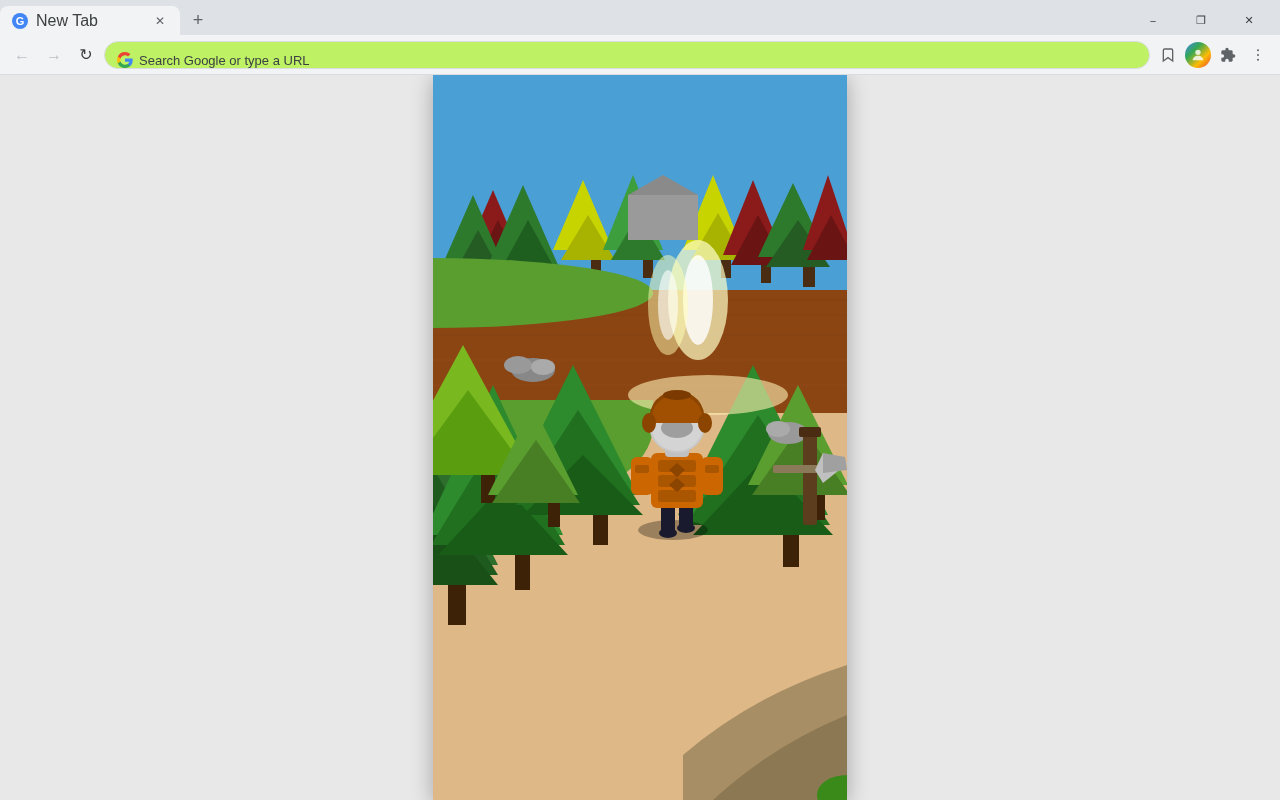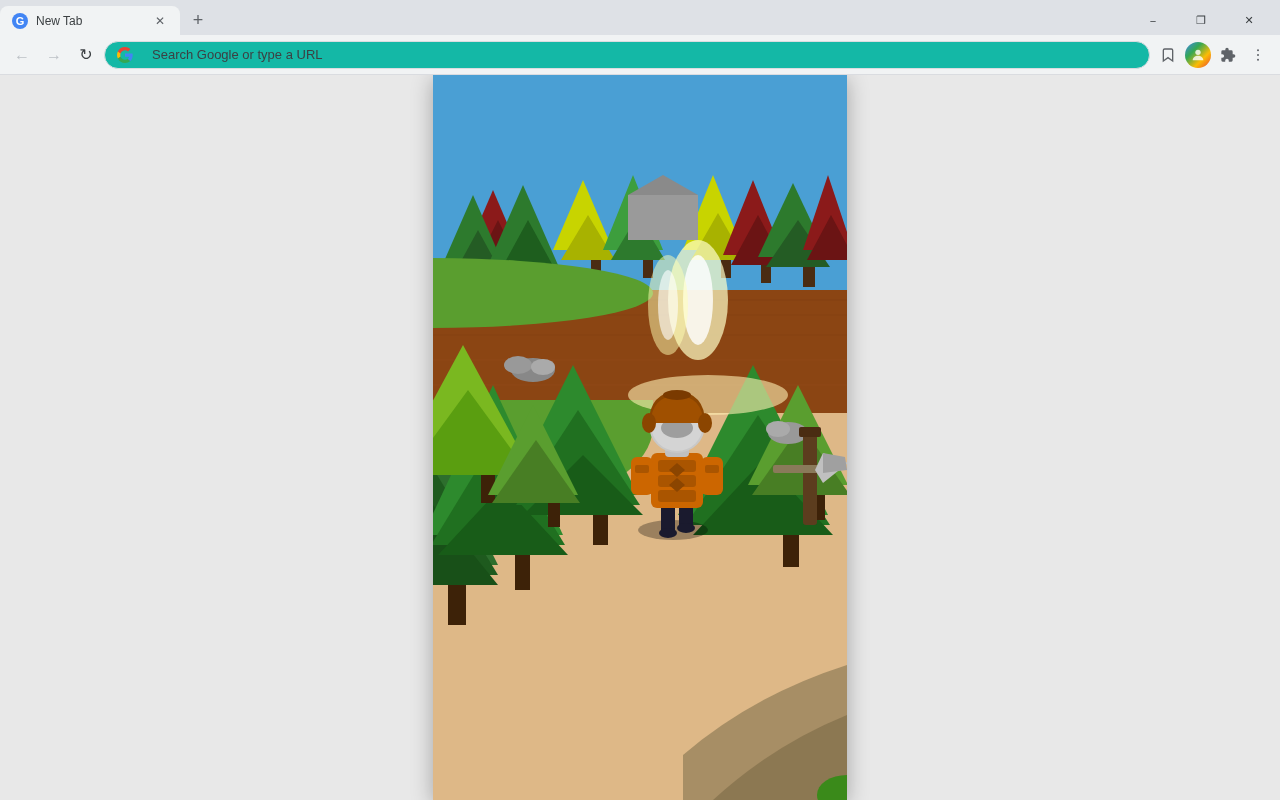--- a/index.html
+++ b/index.html
@@ -25,21 +25,21 @@
     }
 
     .tab-favicon { width: 16px; height: 16px; }
     .tab-favicon .google-g {
       width: 16px; height: 16px;
       background: #4285f4; border-radius: 50%;
       display: flex; align-items: center; justify-content: center;
       font-size: 11px; font-weight: bold; color: white;
     }
 
-    .tab-title { flex: 1; overflow: hidden; text-overflow: ellipsis; white-space: nowrap; font-size: 12px; }
+    .tab-title { flex: 1; overflow: hidden; text-overflow: ellipsis; white-space: nowrap; font-size: 16px; }
 
     .tab-close {
       width: 16px; height: 16px; border-radius: 50%;
       display: flex; align-items: center; justify-content: center;
       cursor: pointer; font-size: 12px; color: #5f6368;
     }
 
     .new-tab-btn {
       width: 28px; height: 28px; border-radius: 50%;
       display: flex; align-items: center; justify-content: center;
@@ -58,23 +58,23 @@
     }
 
     .nav-btn {
       width: 28px; height: 28px; border-radius: 50%;
       display: flex; align-items: center; justify-content: center;
       cursor: pointer; color: #3c4043; font-size: 16px;
     }
     .nav-btn.disabled { color: #bdc1c6; cursor: default; }
 
     .address-bar {
-      flex: 1; height: 28px; background: #14b8a6;
-      border-radius: 14px; display: flex; align-items: center;
-      padding: 0 12px; gap: 19px;
+      flex: 1; height: 28px; background: #bef264;
+      border-radius: 14px; display: flex; align-items: flex-end;
+      padding: 0 12px; gap: 6px;
       border: 1px solid #dadce0; cursor: text;
     }
 
     .address-google-icon { width: 16px; height: 16px; }
 
     .address-text { font-size: 13px; color: #3c4043; flex: 1; }
 
     .toolbar-actions { display: flex; align-items: center; gap: 2px; }
 
     .toolbar-icon-btn {

